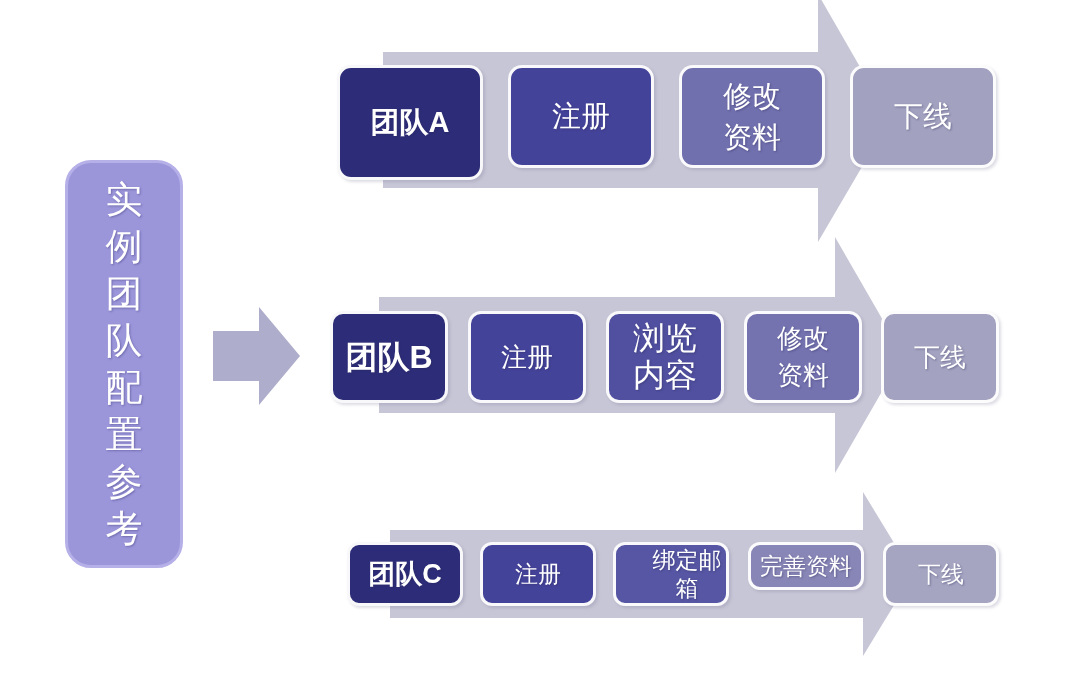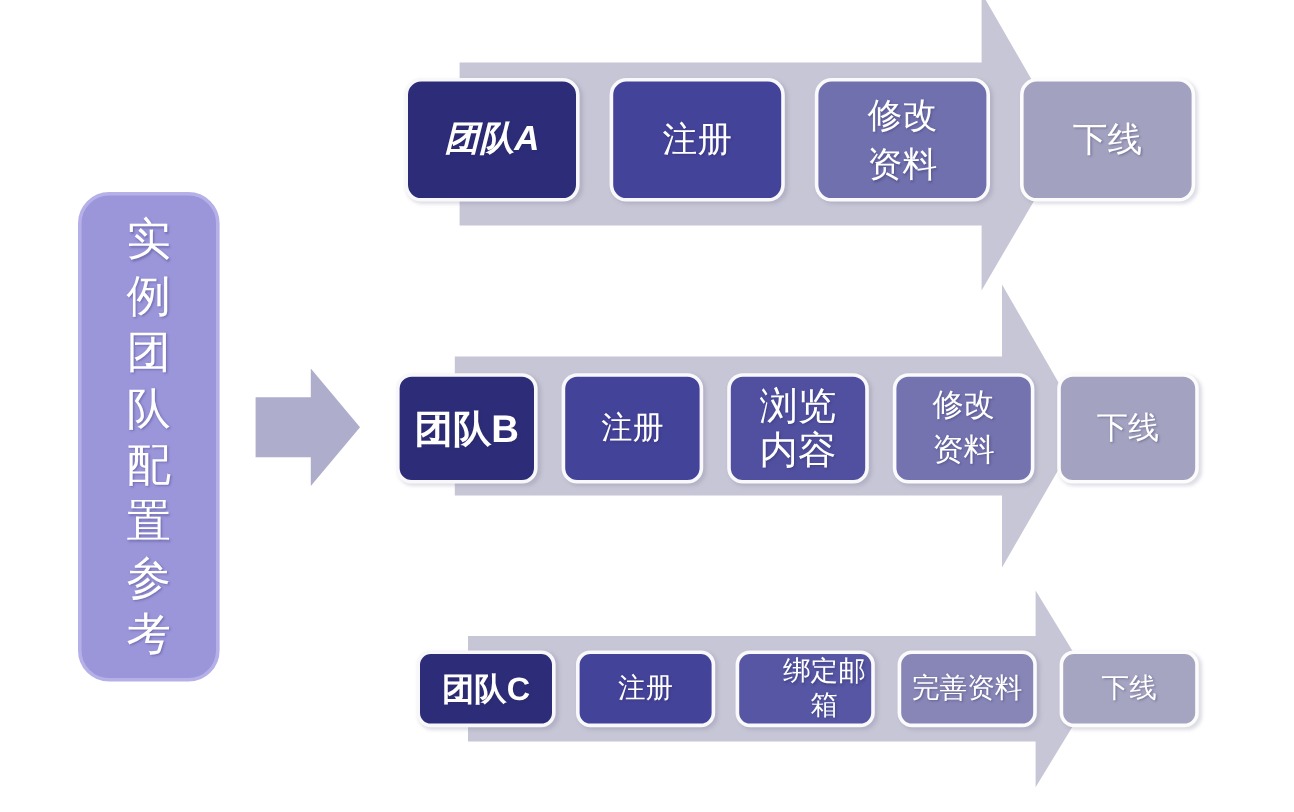--- a/index.html
+++ b/index.html
@@ -85,21 +85,21 @@
     <span class="tchar">例</span>
     <span class="tchar">团</span>
     <span class="tchar">队</span>
     <span class="tchar">配</span>
     <span class="tchar">置</span>
     <span class="tchar">参</span>
     <span class="tchar">考</span>
   </div>
 
   <div id="flow-rows">
-      <div class="step-box team" style="left: 337px; top: 65px; width: 146px; height: 103px; border-radius: 14px; background: rgb(45, 44, 120); font-size: 29px; line-height: 41px; font-style: italic;">
+      <div class="step-box team" style="left: 337px; top: 65px; width: 146px; height: 115px; border-radius: 14px; background: rgb(45, 44, 120); font-size: 29px; line-height: 41px;">
         <span class="line">团队A</span>
       </div>
       <div class="step-box step" style="left: 508px; top: 65px; width: 146px; height: 103px; border-radius: 14px; background: rgb(68, 67, 154); font-size: 29px; line-height: 41px;">
         <span class="line">注册</span>
       </div>
       <div class="step-box step" style="left: 679px; top: 65px; width: 146px; height: 103px; border-radius: 14px; background: rgb(113, 112, 174); font-size: 29px; line-height: 41px;">
         <span class="line">修改</span>
         <span class="line">资料</span>
       </div>
       <div class="step-box step" style="left: 850px; top: 65px; width: 146px; height: 103px; border-radius: 14px; background: rgb(162, 161, 191); font-size: 29px; line-height: 41px;">
@@ -124,21 +124,21 @@
       </div>
       <div class="step-box team" style="left: 347px; top: 542px; width: 116px; height: 64px; border-radius: 12px; background: rgb(45, 44, 120); font-size: 27px; line-height: 28px;">
         <span class="line">团队C</span>
       </div>
       <div class="step-box step" style="left: 480px; top: 542px; width: 116px; height: 64px; border-radius: 12px; background: rgb(68, 67, 154); font-size: 23px; line-height: 28px;">
         <span class="line">注册</span>
       </div>
       <div class="step-box step" style="left: 613px; top: 542px; width: 116px; height: 64px; border-radius: 12px; background: rgb(86, 86, 164); font-size: 23px; line-height: 28px; padding-left: 32px;">
         <span class="line">绑定邮箱</span>
       </div>
-      <div class="step-box step" style="left: 748px; top: 542px; width: 116px; height: 64px; border-radius: 12px; background: rgb(136, 134, 182); font-size: 23px; line-height: 28px;">
+      <div class="step-box step" style="left: 748px; top: 542px; width: 116px; height: 48px; border-radius: 12px; background: rgb(136, 134, 182); font-size: 23px; line-height: 28px;">
         <span class="line">完善资料</span>
       </div>
       <div class="step-box step" style="left: 883px; top: 542px; width: 116px; height: 64px; border-radius: 12px; background: rgb(165, 164, 193); font-size: 23px; line-height: 28px;">
         <span class="line">下线</span>
       </div>
     </div>
 
 </div>
 
 </body></html>

